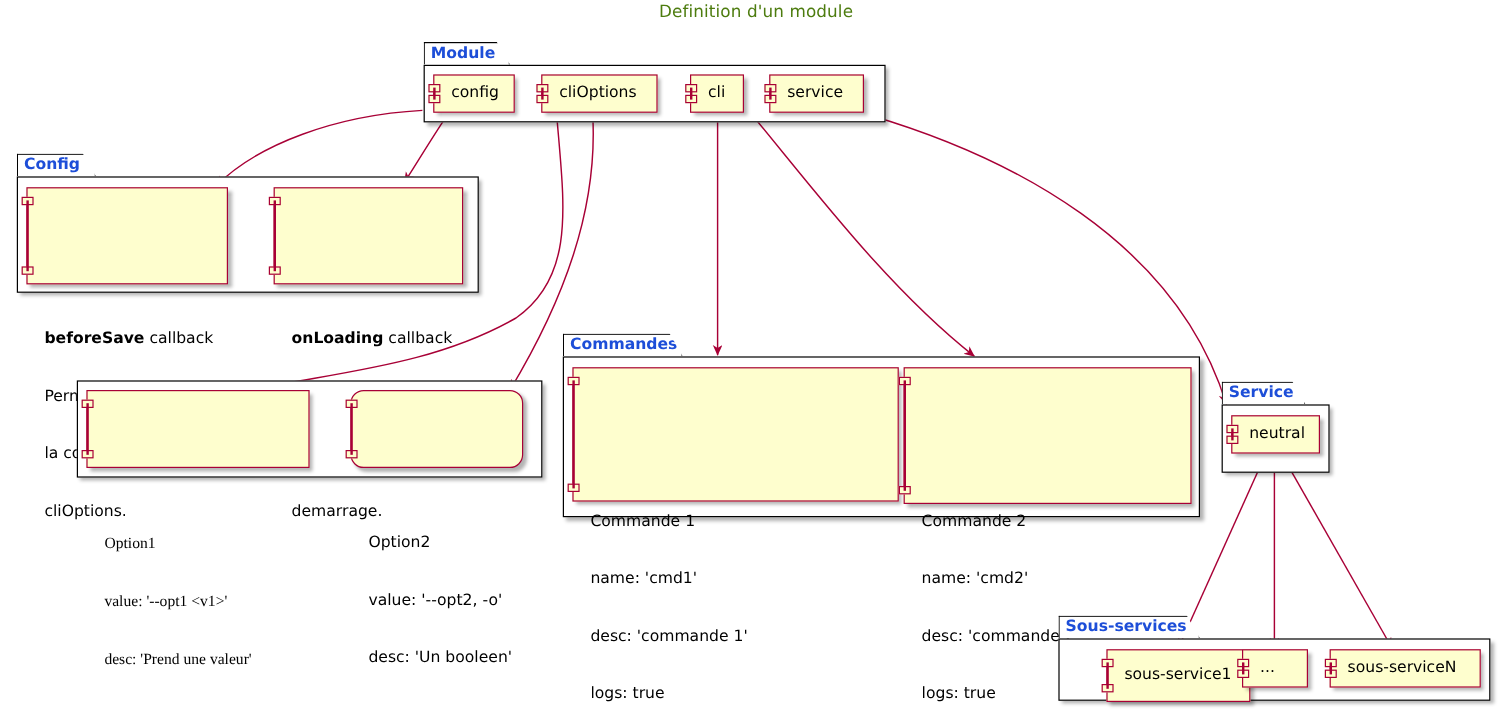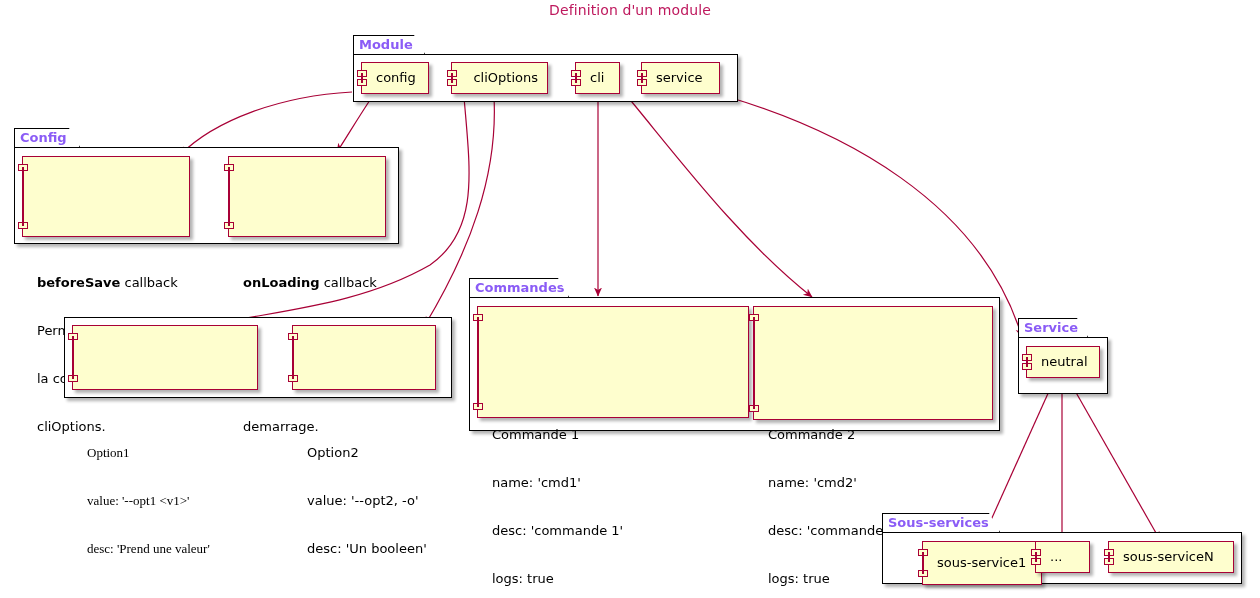--- a/index.html
+++ b/index.html
@@ -21,21 +21,21 @@
   }
   
   #diagram-title {
     position: absolute;
     left: 0;
     top: 2px;
     width: 1260px;
     text-align: center;
     font-size: 14px;
     font-weight: normal;
-    color: #be185d;
+    color: #4d7c0f;
     letter-spacing: 0.1px;
   }
   
   #arrow-layer {
     position: absolute;
     left: 0;
     top: 0;
     width: 1260px;
     height: 598px;
     pointer-events: none;
@@ -49,21 +49,21 @@
     position: absolute;
     left: 0;
     top: 0;
     height: 19px;
     box-sizing: border-box;
     background: #FFFFFF;
     border: 1.5px solid #000000;
     border-bottom: none;
     font-size: 13px;
     font-weight: bold;
-    color: #8b5cf6;
+    color: #1d4ed8;
     line-height: 17px;
     padding: 0 16px 0 5px;
     white-space: nowrap;
     clip-path: polygon(0 0, calc(100% - 11px) 0, 100% 100%, 0 100%);
   }
   .pkg-body {
     position: absolute;
     left: 0;
     box-sizing: border-box;
     background: #FFFFFF;
@@ -154,21 +154,21 @@
     <div class="pkg-body" style="top:19px; width:385px; height:48px;"></div>
   </div>
 
   <div class="comp" style="left:361px; top:62px; width:68px; height:32px;">
     <div class="port port-top"></div>
     <div class="port port-bottom"></div>
     <div class="port-bar"></div>
     <span class="comp-label">config</span>
   </div>
 
-  <div class="comp" style="left:451px; top:62px; width:97px; height:32px;justify-content:flex-end;">
+  <div class="comp" style="left:451px; top:62px; width:97px; height:32px;">
     <div class="port port-top"></div>
     <div class="port port-bottom"></div>
     <div class="port-bar"></div>
     <span class="comp-label">cliOptions</span>
   </div>
 
   <div class="comp" style="left:575px; top:62px; width:45px; height:32px;">
     <div class="port port-top"></div>
     <div class="port port-bottom"></div>
     <div class="port-bar"></div>
@@ -224,21 +224,21 @@
     <div class="port port-top"></div>
     <div class="port port-bottom"></div>
     <div class="port-bar"></div>
     <div class="comp-label" style="padding-top:7px;font-family:Liberation Serif, serif;">
       <div>Option1</div>
       <div>value: '--opt1 &lt;v1&gt;'</div>
       <div>desc: 'Prend une valeur'</div>
     </div>
   </div>
 
-  <div class="comp" style="left:292px; top:325px; width:144px; height:65px; display:block;">
+  <div class="comp" style="left:292px; top:325px; width:144px; height:65px; display:block;border-radius:11px;">
     <div class="port port-top"></div>
     <div class="port port-bottom"></div>
     <div class="port-bar"></div>
     <div class="comp-label" style="padding-top:7px;">
       <div>Option2</div>
       <div>value: '--opt2, -o'</div>
       <div>desc: 'Un booleen'</div>
     </div>
   </div>
 

